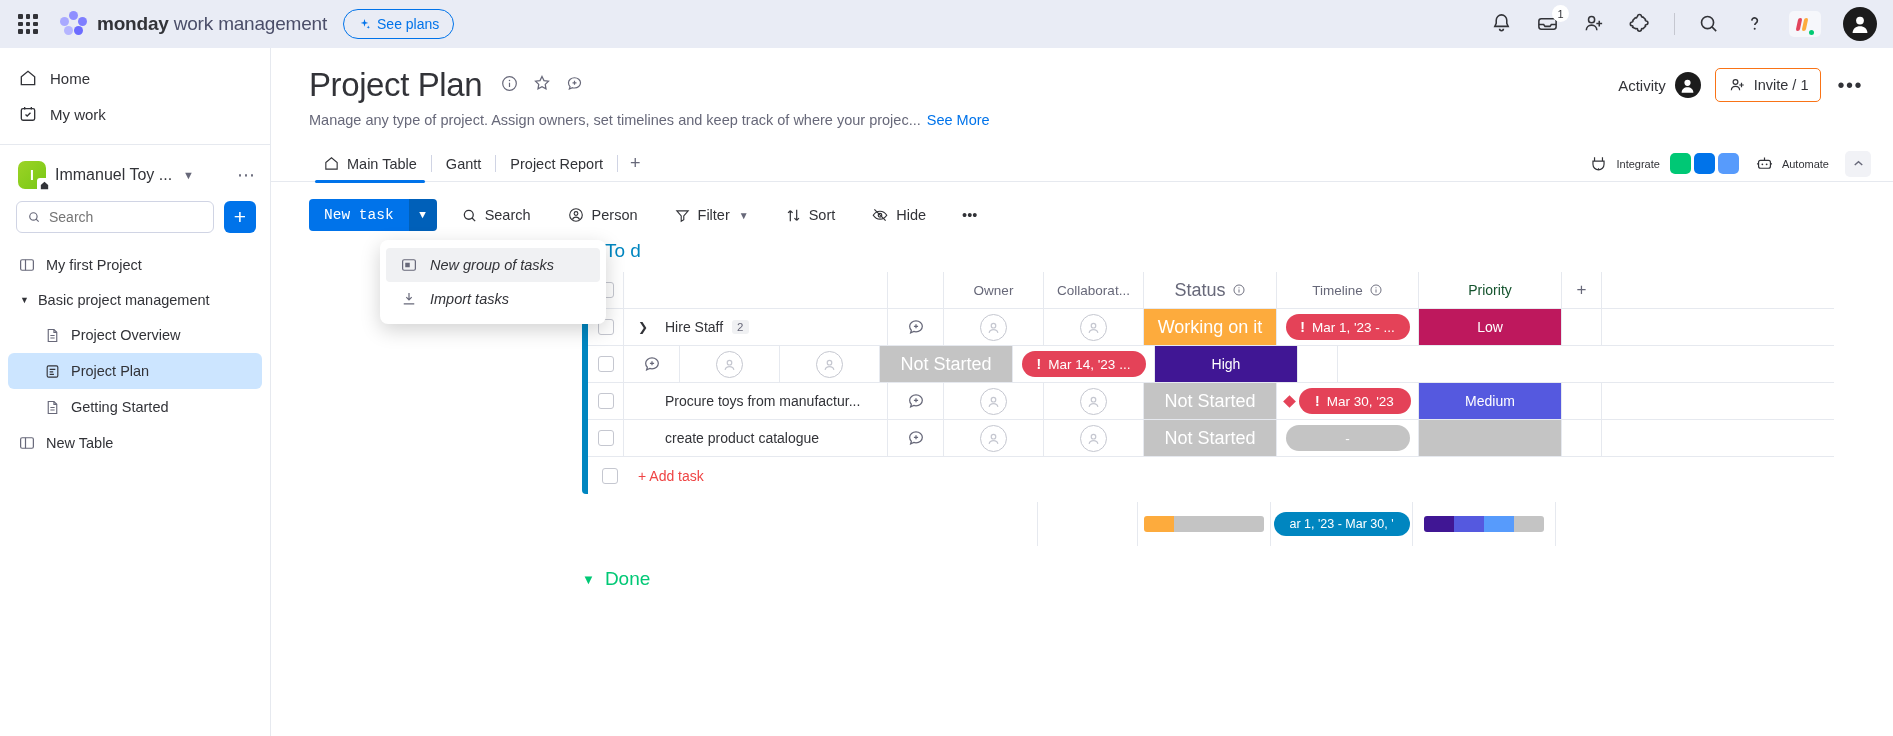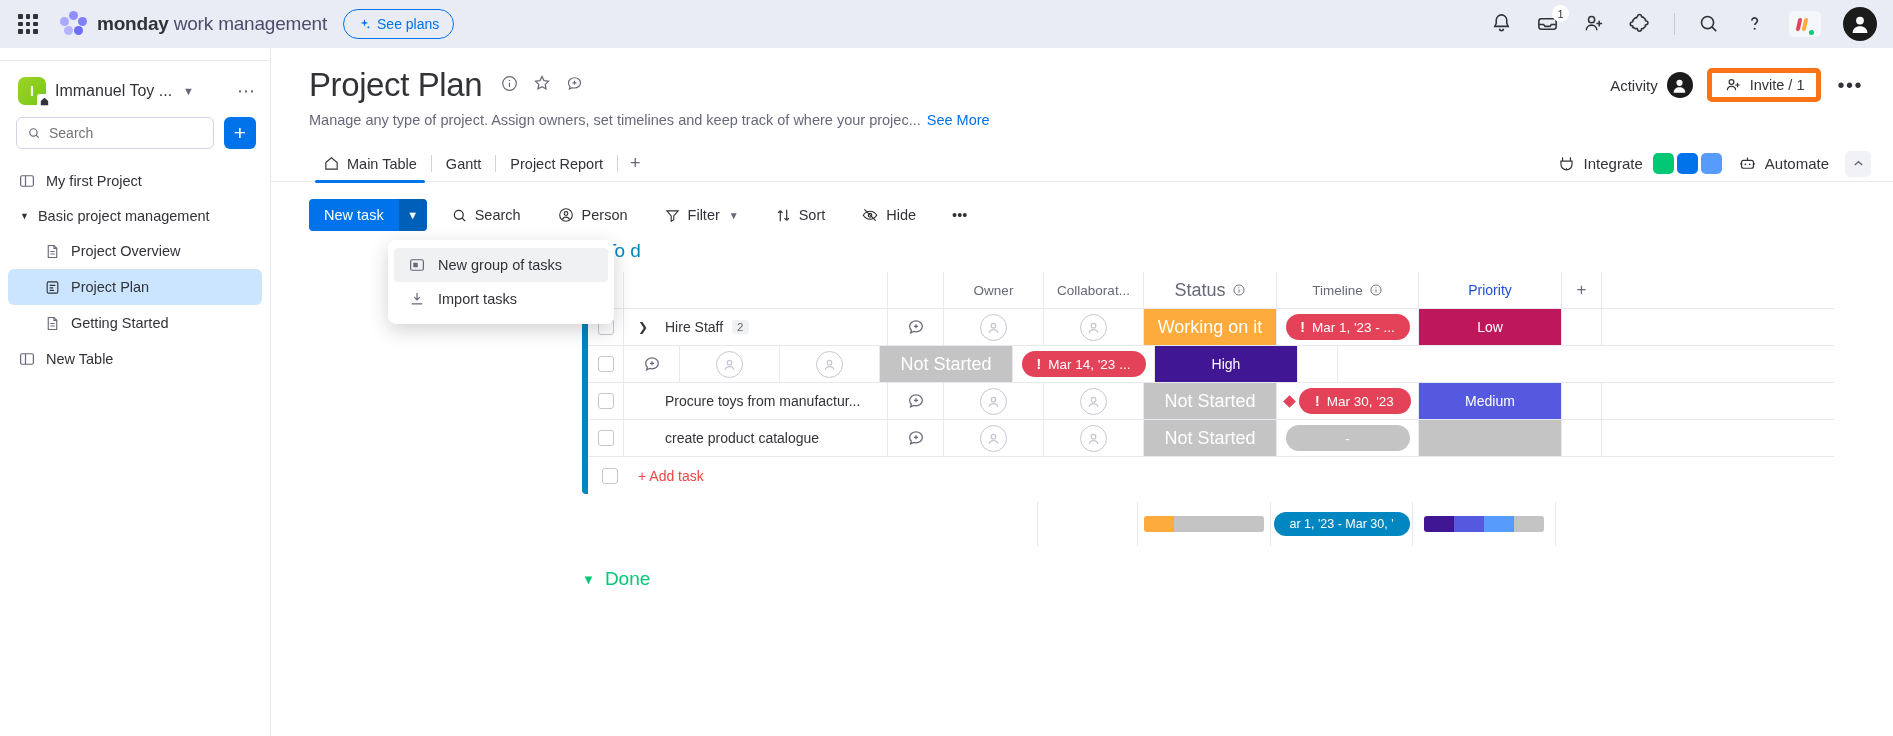--- a/index.html
+++ b/index.html
@@ -102,60 +102,60 @@
   .board-head { padding: 18px 28px 0 38px; }
   .title-row { display: flex; align-items: center; }
   .board-title { font-size: 33px; font-weight: 400; color: #323338; letter-spacing: -0.4px; }
   .title-icons { display: flex; align-items: center; gap: 13px; margin-left: 18px; color: #676879; }
   .ti { cursor: pointer; }
   .head-right { margin-left: auto; display: flex; align-items: center; gap: 14px; }
   .activity { display:flex; align-items:center; gap: 9px; font-size: 15px; color: #323338; cursor:pointer;}
   .act-avatar { width: 26px; height: 26px; border-radius: 50%; background:#1c1c1c;
     display:flex;align-items:center;justify-content:center;}
   .act-avatar svg { fill:#fff; }
-  .invite { height: 34px; border: 5px solid #f97316; border-radius: 5px; background:#fff;
+  .invite { height: 34px; border: 1px solid #f97316; border-radius: 5px; background:#fff;
     display:flex; align-items:center; gap: 8px; padding: 0 12px; font-size: 14.5px;
     color:#323338; cursor:pointer; }
   .dots-btn { font-size: 20px; color:#323338; cursor:pointer; letter-spacing: 1.5px; padding: 0 2px;}
   .board-desc { margin-top: 8px; font-size: 14.5px; color: #676879; display:flex; gap: 6px; align-items:baseline;}
   .see-more { color: #0073ea; cursor: pointer; font-weight: 500; }
 
   
   .tabs-row { margin-top: 18px; display: flex; align-items: center;
     border-bottom: 1px solid #e6e9ef; padding-left: 38px; padding-right: 22px; height: 36px; }
   .tab { display:flex; align-items:center; gap: 7px; font-size: 14.5px; color: #323338;
     padding: 0 14px; height: 36px; line-height: 36px; cursor:pointer; position: relative; }
   .tab.active { color: #323338; }
   .tab.active::after { content:''; position:absolute; left: 6px; right: 6px; bottom: -1px;
     height: 3px; background:#0073ea; border-radius: 2px;}
   .tab-sep { width: 1px; height: 17px; background: #d0d4e4; }
   .tab-plus { font-size: 18px; color: #676879; padding: 0 12px; cursor:pointer; }
   .tabs-right { margin-left: auto; display: flex; align-items: center; gap: 16px; }
-  .integrate, .automate { display:flex; align-items:center; gap: 8px; font-size: 15px;
+  .integrate, .automate { display:flex; align-items:center; gap: 8px; font-size: 11px;
      color:#323338; cursor:pointer;}
   .int-icons { display: flex; gap: 3px; margin-left: 2px;}
   .int-icons i { width: 21px; height: 21px; border-radius: 5px; display:block; }
   .collapse-btn { width: 26px; height: 26px; border-radius: 5px; background:#f1f2f6;
      display:flex;align-items:center;justify-content:center;color:#676879;cursor:pointer;}
 
   
   .toolbar { display:flex; align-items:center; gap: 6px; padding: 14px 0 0 38px; height: 52px;}
-  .newtask { display: flex; height: 32px; border-radius: 4px; overflow:hidden; cursor:pointer;}
+  .newtask { display: flex; height: 32px; border-radius: 4px; overflow:hidden; cursor:pointer;font-family:Liberation Mono, monospace;}
   .newtask .lbl { background:#0073ea; color:#fff; font-size: 14.5px; padding: 0 15px;
      display:flex; align-items:center; }
   .newtask .arr { background:#0060b9; color:#fff; width: 28px; display:flex;
      align-items:center; justify-content:center; font-size: 11px;}
   .tbtn { display:flex; align-items:center; gap: 7px; font-size: 14.5px; color:#323338;
      padding: 0 12px; height: 32px; border-radius: 4px; cursor:pointer; margin-left: 6px;}
   .tbtn .cv { font-size: 10px; color:#676879; margin-left: 2px;}
 
   
   .menu {
-    position: absolute; left: 388px; top: 240px; width: 226px; background: #fff;
-    border-radius: 8px; box-shadow: 0 6px 20px rgba(0,0,0,.18); padding: 8px 0; z-index: 40;
+    position: absolute; left: 380px; top: 240px; width: 226px; background: #fff;
+    border-radius: 8px; box-shadow: 0 6px 20px rgba(0,0,0,.18); padding: 8px 0; z-index: 40; font-style: italic;
   }
   .menu-item { display:flex; align-items:center; gap: 12px; height: 34px; padding: 0 14px;
      font-size: 14.5px; color:#323338; cursor:pointer; margin: 0 6px; border-radius: 4px;}
   .menu-item.hover { background:#f0f1f3; }
 
   
   .group-wrap { padding-left: 311px; }
   .group-head { display:flex; align-items:center; gap: 10px; height: 34px; color:#0086c0;
      font-size: 19px; font-weight: 500; padding-left: 0px;}
   .group-caret { font-size: 13px; cursor:pointer; }
@@ -289,20 +289,35 @@
       <div class="avatar-top">
         <svg width="24" height="24" viewBox="0 0 24 24">
             <circle cx="12" cy="8.6" r="3.9"></circle>
             <path d="M4.6 21c0-4.1 3.3-6.7 7.4-6.7s7.4 2.6 7.4 6.7z"></path>
           </svg>
       </div>
     </div>
   </div>
 
   <div class="sidebar">
+    <div class="side-top">
+      <div class="side-item">
+        <svg width="20" height="20" viewBox="0 0 24 24" fill="none" stroke="#323338" stroke-width="1.6">
+            <path d="M4 10.5L12 4l8 6.5V20H4z"></path>
+          </svg>
+        <span>Home</span>
+      </div>
+      <div class="side-item">
+        <svg width="20" height="20" viewBox="0 0 24 24" fill="none" stroke="#323338" stroke-width="1.6">
+            <rect x="4" y="5.5" width="16" height="14" rx="2"></rect>
+            <path d="M8 3.5v3M16 3.5v3M9 12.5l2 2 4-4"></path>
+          </svg>
+        <span>My work</span>
+      </div>
+    </div>
     <div class="side-sep"></div>
 
     <div class="ws-row">
       <div class="ws-avatar">
         <span>I</span>
         <span class="ws-home">
           <svg width="11" height="11" viewBox="0 0 24 24" fill="#323338">
               <path d="M4 11l8-7 8 7v9H4z"></path>
             </svg>
         </span>
@@ -538,21 +553,21 @@
               </svg>
           </div>
           <div class="th c-time">
             <span>Timeline</span>
             <svg width="14" height="14" viewBox="0 0 24 24" fill="none" stroke="#676879" stroke-width="1.6">
                 <circle cx="12" cy="12" r="8.6"></circle>
                 <path d="M12 11v5.4"></path>
                 <circle cx="12" cy="8.1" r=".95" fill="#676879" stroke="none"></circle>
               </svg>
           </div>
-          <div class="th c-prio" style="color:#1d4ed8">
+          <div class="th c-prio" style="color:#14532d">
               <span>Priority</span>
             </div>
           <div class="th c-plus">+</div>
         </div>
 
         <div class="trow">
           <div class="td c-check">
               <span class="chk"></span>
             </div>
           <div class="td c-name">

